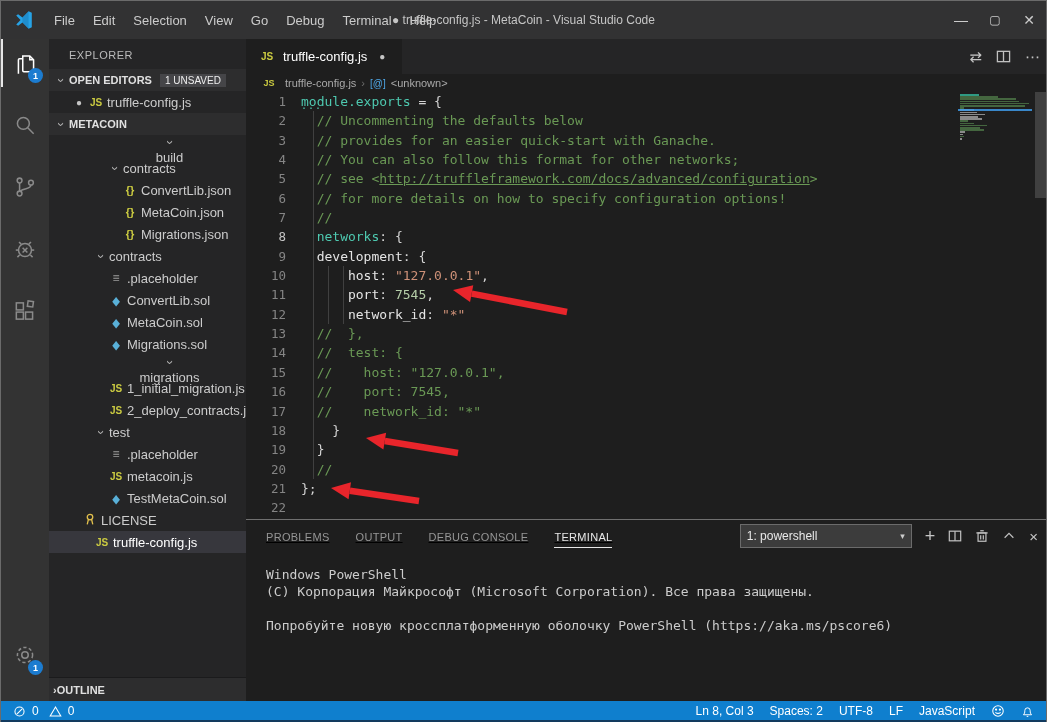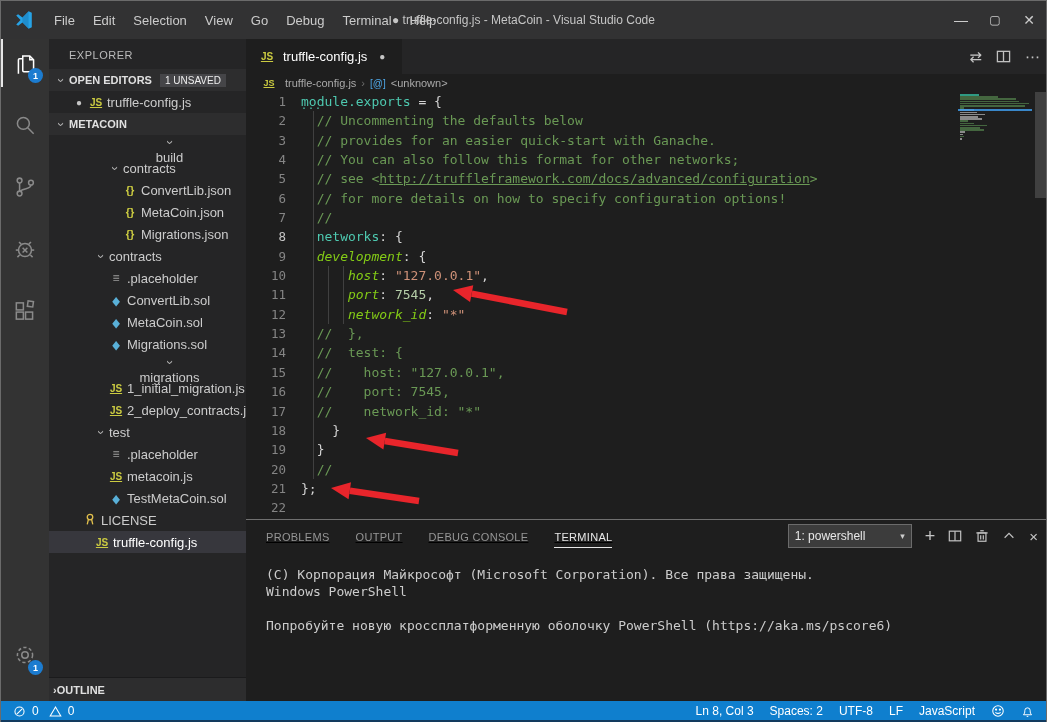--- a/index.html
+++ b/index.html
@@ -38,21 +38,21 @@
   .sb-section { height:22px; display:flex; align-items:center; background:#2d2d2e; font-size:11px;
                 font-weight:bold; color:#e0e0e0; padding-left:4px; }
   .sb-section .chev, .tree-row .chev { width:16px; text-align:center; color:#b0b0b0; font-weight:normal;
                 display:inline-block; font-size:13px; }
   .chev.open { transform:rotate(90deg); }
   .badge-pill { margin-left:8px; background:#454548; color:#eee; font-weight:normal; font-size:10px;
                 padding:1px 5px; }
   .tree-row { height:22px; display:flex; align-items:center; white-space:nowrap; }
   .tree-row.selected { background:#37373d; color:#ffffff; }
   .fi { display:inline-block; width:18px; text-align:center; margin-right:2px; font-size:11px; flex:0 0 auto; }
-  .fi.js { color:#cbcb41; font-weight:bold; font-size:10px; font-family:"Liberation Sans",sans-serif;text-decoration:underline; }
+  .fi.js { color:#cbcb41; font-weight:bold; font-size:10px; font-family:"Liberation Sans",sans-serif; }
   .fi.json { color:#cbcb41; font-weight:bold; font-size:11px; }
   .fi.eth { color:#59b0d8; transform:scaleY(1.25); font-size:10px; }
   .fi.list { color:#9d9d9d; font-size:12px; }
   .dirty-dot { color:#c5c5c5; font-size:10px; width:16px; text-align:center; }
   .outline-row { position:absolute; bottom:0; left:0; width:100%; height:24px; background:#2d2d2e;
                  border-top:1px solid #1b1b1c; display:flex; align-items:center; font-size:11px;
                  font-weight:bold; color:#e0e0e0; padding-left:4px; }
 
   
   .editor { position:absolute; left:245px; top:38px; width:802px; height:480px; background:#1e1e1e; }
@@ -68,39 +68,39 @@
   .sym-icon { color:#4fa8e8; font-size:10px; }
 
   .editor-body { position:relative; height:427px; overflow:hidden; }
   .code { position:relative; font-family:"DejaVu Sans Mono","Liberation Mono",monospace; font-size:13px; }
   .code-line { display:flex; height:19.35px; line-height:19.35px; }
   .ln { width:40px; flex:0 0 auto; text-align:right; color:#858585; font-size:12.5px; padding-right:0; }
   .ln.active { color:#c6c6c6; }
   .code-text { position:relative; margin-left:15px; white-space:pre; }
   .guide { position:absolute; top:0; width:1px; height:100%; background:#404040; }
   .tk-plain { color:#d4d4d4; } .tk-type { color:#4ec9b0; } .tk-comment { color:#6a9955; }
-  .tk-key { color:#84cc16;font-style:italic; } .tk-string { color:#ce9178; } .tk-number { color:#b5cea8; }
+  .tk-key { color:#e5e5e5; } .tk-string { color:#ce9178; } .tk-number { color:#b5cea8; }
   .tk-comment_link { color:#6a9955; text-decoration:underline; }
   .hint-dots { position:absolute; left:0; top:12px; color:#4ec9b0; font-size:10px; letter-spacing:1px;
                line-height:10px; }
 
   .minimap { position:absolute; top:2px; right:16px; width:74px; }
   .mm-bar { position:absolute; height:1.5px; left:2px; }
   .mm-line { position:absolute; left:0; width:100%; height:2px; background:#3e9ae8; opacity:.85; }
   .scroll-thumb { position:absolute; right:0; top:0; width:13px; height:106px; background:#7a7a7a; opacity:.38; }
 
   
   .panel { position:absolute; left:245px; top:518px; width:802px; height:182px; background:#1e1e1e;
            border-top:1px solid #707070; }
   .panel-header { height:34px; display:flex; align-items:center; padding-left:20px; gap:26px;text-decoration:underline; }
   .panel-tab { font-size:11px; color:#969696; letter-spacing:.3px; padding:4px 0; }
   .panel-tab.active { color:#e7e7e7; border-bottom:1px solid #e7e7e7; }
   .panel-actions { position:absolute; right:10px; top:4px; display:flex; align-items:center; gap:13px;
                    color:#c5c5c5; }
-  .shell-select { width:124px; height:24px; background:#3c3c3c; border:1px solid #6b6b6b; color:#e8e8e8;
+  .shell-select { width:172px; height:24px; background:#3c3c3c; border:1px solid #6b6b6b; color:#e8e8e8;
                   font-size:12px; display:flex; align-items:center; justify-content:space-between;
                   padding:0 6px;text-align:right; }
   .pa-icon { font-size:15px; line-height:1; }
   .terminal { padding:12px 0 0 20px; font-family:"DejaVu Sans Mono","Liberation Mono",monospace;
               font-size:13px; color:#cccccc; }
   .term-line { height:17px; line-height:17px; white-space:pre; }
   .term-cursor { display:inline-block; width:8px; height:15px; border:1px solid #cccccc;
                  vertical-align:-3px; }
 
   
@@ -470,22 +470,22 @@
           <line x1="6" y1="2" x2="10" y2="2"></line>
           <line x1="6.5" y1="7" x2="6.5" y2="12"></line>
           <line x1="9.5" y1="7" x2="9.5" y2="12"></line>
         </svg>
       <svg class="oline" width="14" height="14" viewBox="0 0 16 16">
           <path d="M3 10 L8 5 L13 10"></path>
         </svg>
       <span class="pa-icon">×</span>
     </div>
     <div class="terminal" id="terminal">
+        <div class="term-line">Windows PowerShell</div>
         <div class="term-line">(C) Корпорация Майкрософт (Microsoft Corporation). Все права защищены.</div>
-        <div class="term-line">Windows PowerShell</div>
         <div class="term-line"></div>
         <div class="term-line">Попробуйте новую кроссплатформенную оболочку PowerShell (https://aka.ms/pscore6)</div>
         <div class="term-line"></div>
       </div>
   </div>
 
   <div class="statusbar">
     <div class="sb-left">
       <span class="sb-ico">
         <svg width="13" height="13" viewBox="0 0 16 16" style="stroke:#fff;fill:none;stroke-width:1.3">

